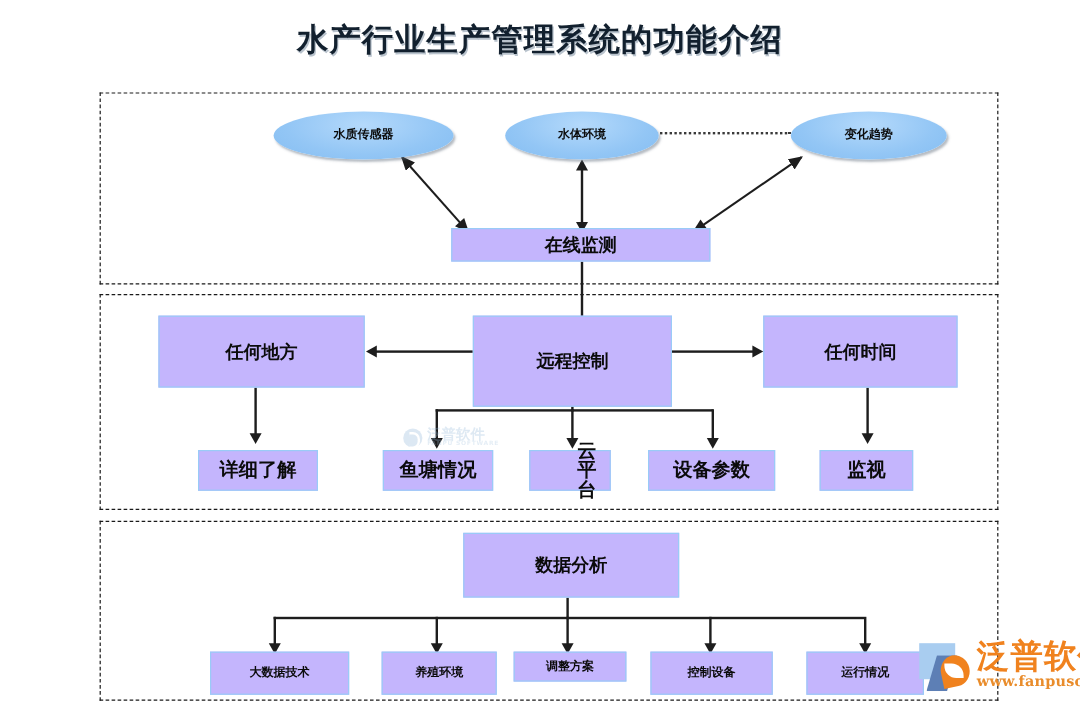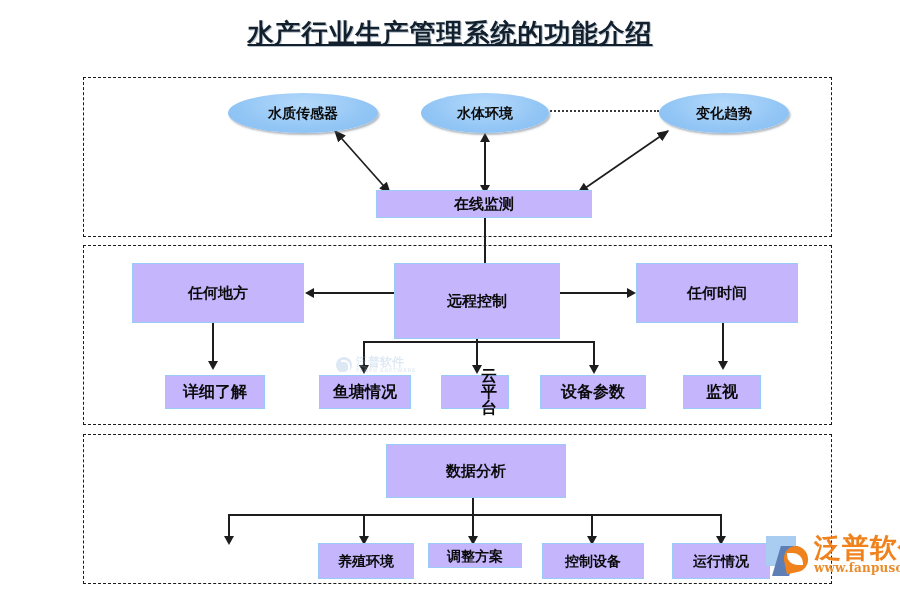--- a/index.html
+++ b/index.html
@@ -13,21 +13,20 @@
 
   
   .title{
     position:absolute;left:0;top:16px;width:900px;
     text-align:center;
     font-family:"DejaVu Serif","Liberation Serif",serif;
     font-size:26px;font-weight:bold;letter-spacing:1px;
     color:#12202e;
     text-shadow:1px 1px 0 #b9c3cd;
     white-space:nowrap;
-    text-decoration:underline;
   }
 
   
   .section{
     position:absolute;
     border:1.6px dashed #1a1a1a;
     box-sizing:border-box;
     background:transparent;
   }
 
@@ -42,21 +41,21 @@
     box-sizing:border-box;
     line-height:1;
     z-index:4;
   }
   .node.rect{border:1px solid #9ACBF7;}
   .node.ellipse{
     border-radius:50%;
     background:radial-gradient(ellipse at 50% 28%, #b4d9fb 0%, #93c6f5 60%, #84bdf2 100%);
     box-shadow:1.5px 2px 2px rgba(90,105,120,.45);
   }
-  .n14{font-size:14px;}
+  .n14{font-size:10px;}
   .n13{font-size:16px;}
   .n15{font-size:15px;}
 
   
   .line{position:absolute;background:#1d1d1d;z-index:2;}
   .vline{width:1.6px;}
   .hline{height:1.6px;}
 
   .dotline{
     position:absolute;height:0;border-top:2.4px dotted #3a3a3a;z-index:2;
@@ -233,20 +232,23 @@
   <div class="ah ah-down" style="left:224px;top:536px;"></div>
   <div class="line vline" style="left:363px;top:514px;height:26px;"></div>
   <div class="ah ah-down" style="left:359px;top:536px;"></div>
   <div class="line vline" style="left:472px;top:514px;height:26px;"></div>
   <div class="ah ah-down" style="left:468px;top:536px;"></div>
   <div class="line vline" style="left:591px;top:514px;height:26px;"></div>
   <div class="ah ah-down" style="left:587px;top:536px;"></div>
   <div class="line vline" style="left:720px;top:514px;height:26px;"></div>
   <div class="ah ah-down" style="left:716px;top:536px;"></div>
 
+  <div class="node rect n14" style="left:175px;top:543px;width:116px;height:36px;">
+    <span>大数据技术</span>
+  </div>
   <div class="node rect n14" style="left:318px;top:543px;width:96px;height:36px;">
     <span>养殖环境</span>
   </div>
   <div class="node rect n14" style="left:428px;top:543px;width:94px;height:25px;">
     <span>调整方案</span>
   </div>
   <div class="node rect n14" style="left:542px;top:543px;width:102px;height:36px;">
     <span>控制设备</span>
   </div>
   <div class="node rect n14" style="left:672px;top:543px;width:98px;height:36px;">

